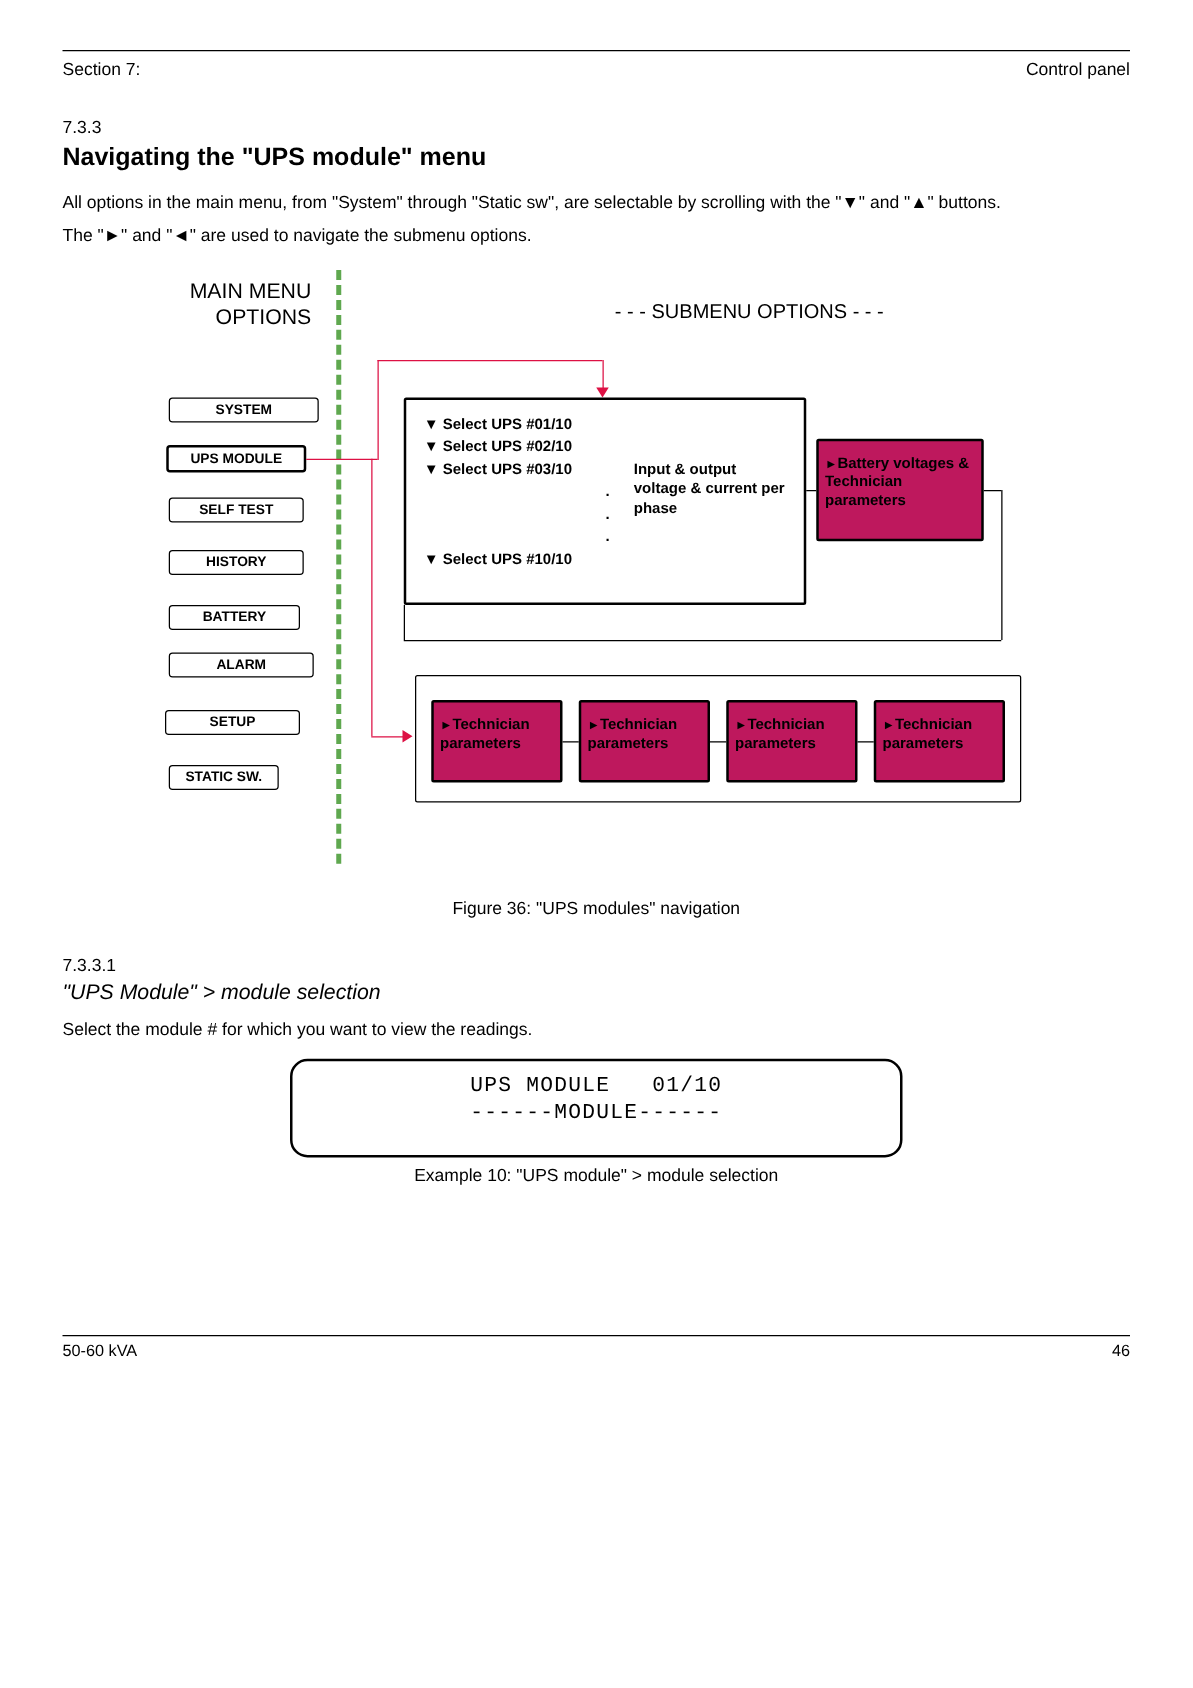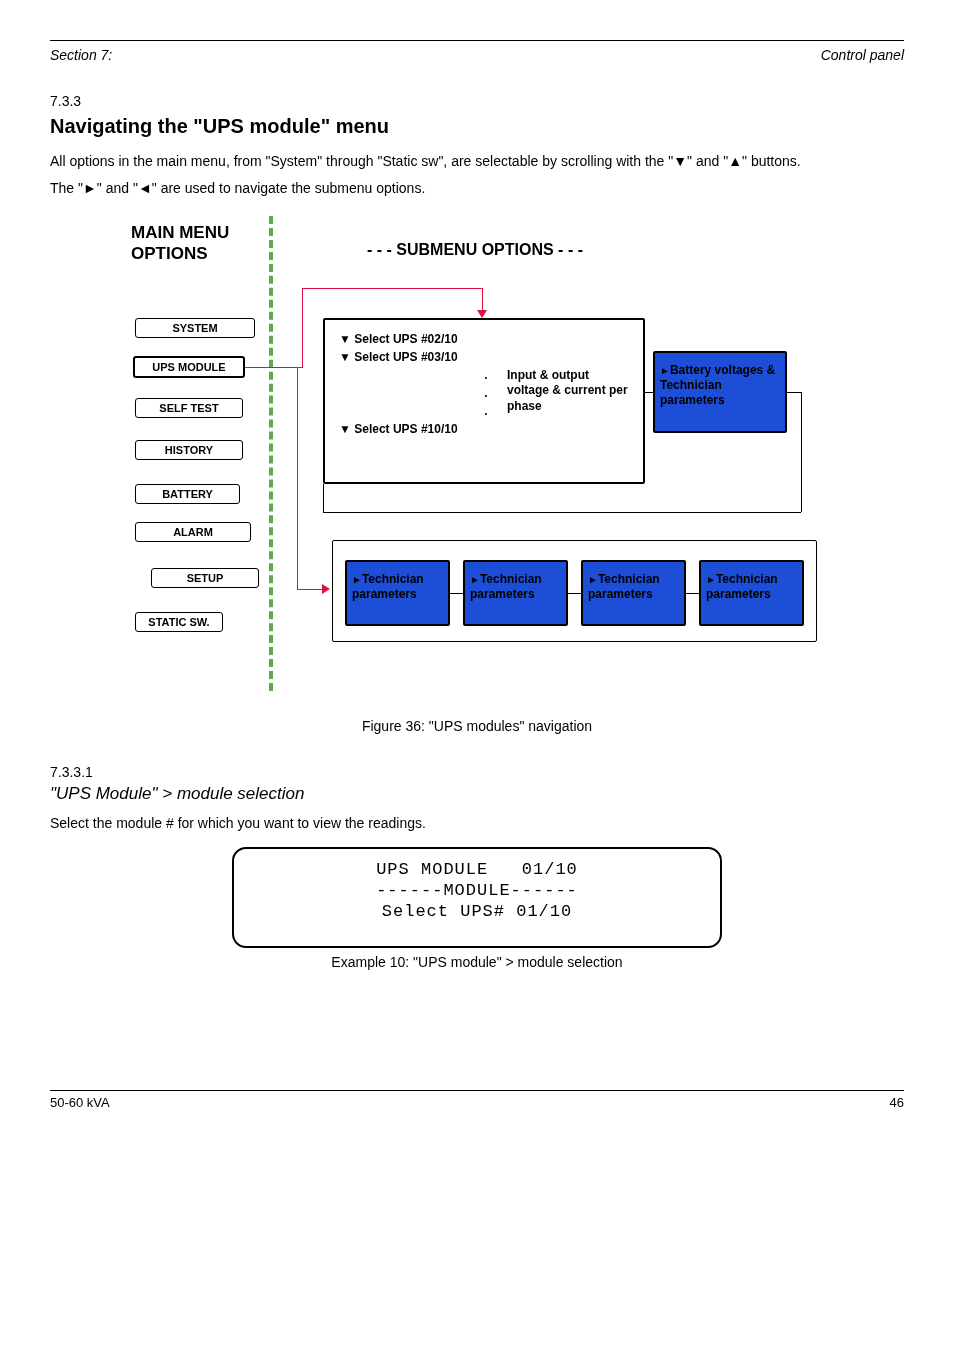--- a/index.html
+++ b/index.html
@@ -5,37 +5,37 @@
     * { box-sizing: border-box; margin: 0; padding: 0; }
     body {
       font-family: Arial, sans-serif;
       background: #fff;
       color: #000;
       width: 954px;
       margin: 0 auto;
       padding: 0 50px;
     }
     .top-rule { border-top: 1px solid #000; margin-top: 40px; margin-bottom: 6px; }
-    .top-headers { display: flex; justify-content: space-between; font-style: italic; font-size: 14px; margin-bottom: 30px; }
+    .top-headers { display: flex; justify-content: space-between; font-size: 14px; margin-bottom: 30px; }
     .section-num { font-size: 14px; margin-bottom: 6px; }
     .section-title { font-size: 20px; font-weight: bold; margin-bottom: 14px; }
     .body-text { font-size: 14px; line-height: 1.35; margin-bottom: 8px; }
 
     
     .diagram {
       position: relative;
       width: 700px;
       height: 490px;
       margin: 10px auto 20px auto;
       background: #fff;
     }
     .box-heading {
       position: absolute;
-      text-align: left;
-      font-weight: bold;
+      text-align: right;
+      font-weight: normal;
       font-size: 17px;
       line-height: 1.25;
     }
     .menu-btn {
       border: 1px solid #000;
       border-radius: 3px;
       text-align: center;
       font-weight: bold;
       font-size: 11px;
       padding: 3px 2px;
@@ -53,21 +53,21 @@
       position: absolute;
       border: 2px solid #000;
       border-radius: 2px;
       background: #fff;
     }
     .bb-line { font-size: 12px; font-weight: bold; line-height: 1.5; }
     .sm-box {
       position: absolute;
       border: 2px solid #000;
       border-radius: 2px;
-      background: #1d4ed8;
+      background: #be185d;
       font-size: 12px;
       font-weight: bold;
       padding: 10px 5px 6px 5px;
       line-height: 1.25;
     }
     .sm-box .tri { font-size: 10px; }
     .dot { text-align: center; font-weight: bold; }
 
     .figure-caption { text-align: center; font-size: 14px; margin-bottom: 30px; }
 
@@ -129,30 +129,31 @@
   <div class="box-heading" style="left:240px; top:32px; width:340px; font-size:16px;">- - -    SUBMENU OPTIONS   - - -</div>
 
   <div class="vert-dashed" style="left:142px;"></div>
 
   <div class="menu-btn" style="position:absolute; left:8px; top:110px; width:120px;">SYSTEM</div>
   <div class="menu-btn active" style="position:absolute; left:6px; top:148px; width:112px;">UPS MODULE</div>
   <div class="menu-btn" style="position:absolute; left:8px; top:190px; width:108px;">SELF TEST</div>
   <div class="menu-btn" style="position:absolute; left:8px; top:232px; width:108px;">HISTORY</div>
   <div class="menu-btn" style="position:absolute; left:8px; top:276px; width:105px;">BATTERY</div>
   <div class="menu-btn" style="position:absolute; left:8px; top:314px; width:116px;">ALARM</div>
-  <div class="menu-btn" style="position:absolute; left:24px; top:360px; width:108px;">SETUP</div>
+  <div class="menu-btn" style="position:absolute; left:5px; top:360px; width:108px;">SETUP</div>
   <div class="menu-btn" style="position:absolute; left:8px; top:404px; width:88px;">STATIC SW.</div>
 
   <div class="red-hline" style="left:118px; top:159px; width:57px;"></div>
   <div class="red-hline" style="left:175px; top:80px; width:180px;"></div>
   <div class="red-vline" style="left:175px; top:80px; height:80px;"></div>
   <div class="red-vline" style="left:355px; top:80px; height:23px;"></div>
   <div class="arrow-down" style="left:350px; top:102px; border-top-color:#d14;"></div>
 
   <div class="big-box" style="left:196px; top:110px; width:322px; height:166px; padding:10px 10px 10px 14px;">
+    <div class="bb-line">▼ Select UPS #01/10</div>
     <div class="bb-line">▼ Select UPS #02/10</div>
     <div class="bb-line">▼ Select UPS #03/10</div>
     <div class="bb-line dot">.</div>
     <div class="bb-line dot">.</div>
     <div class="bb-line dot">.</div>
     <div class="bb-line">▼ Select UPS #10/10</div>
 
     <div style="position:absolute; left:182px; top:48px; width:125px; font-size:12px; font-weight:bold; line-height:1.3;">Input &amp; output voltage &amp; current per phase</div>
   </div>
 
@@ -186,21 +187,20 @@
 
 <div class="figure-caption">Figure 36: "UPS modules" navigation</div>
 
 <div class="subsection-num">7.3.3.1</div>
 <div class="subsection-title">"UPS Module" &gt; module selection</div>
 <p class="body-text">Select the module # for which you want to view the readings.</p>
 
 <div class="lcd-frame">
   <div class="lcd-line">UPS MODULE   01/10</div>
   <div class="lcd-line">------MODULE------</div>
-  <div class="lcd-line">Select UPS# 01/10</div>
   <div class="lcd-line">&nbsp;</div>
 </div>
 
 <div class="ex-caption">Example 10: "UPS module"  &gt; module selection</div>
 
 <div class="bottom-rule"></div>
 <div class="bottom-footer">
   <span>50-60 kVA</span>
   <span>46</span>
 </div>

